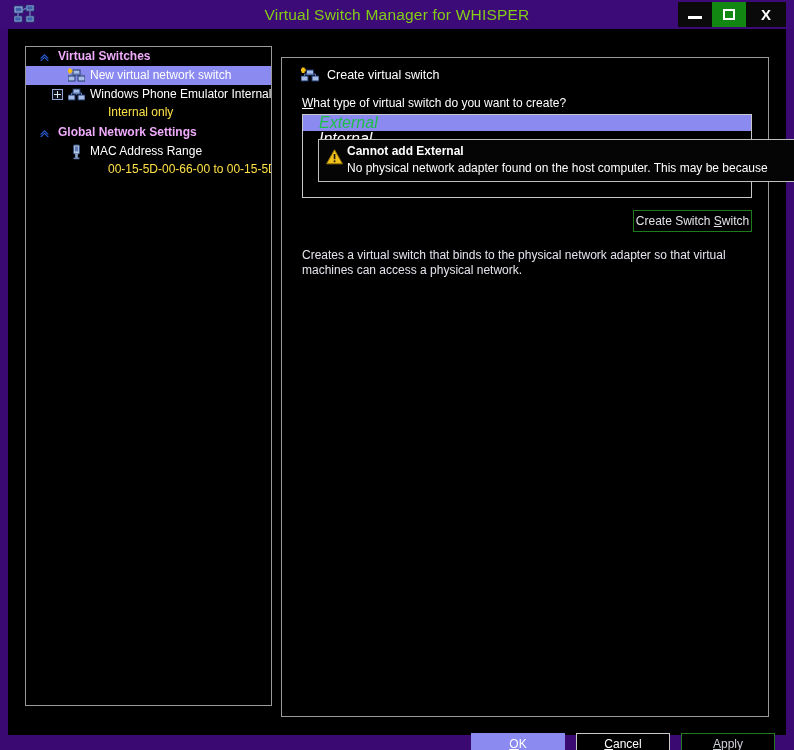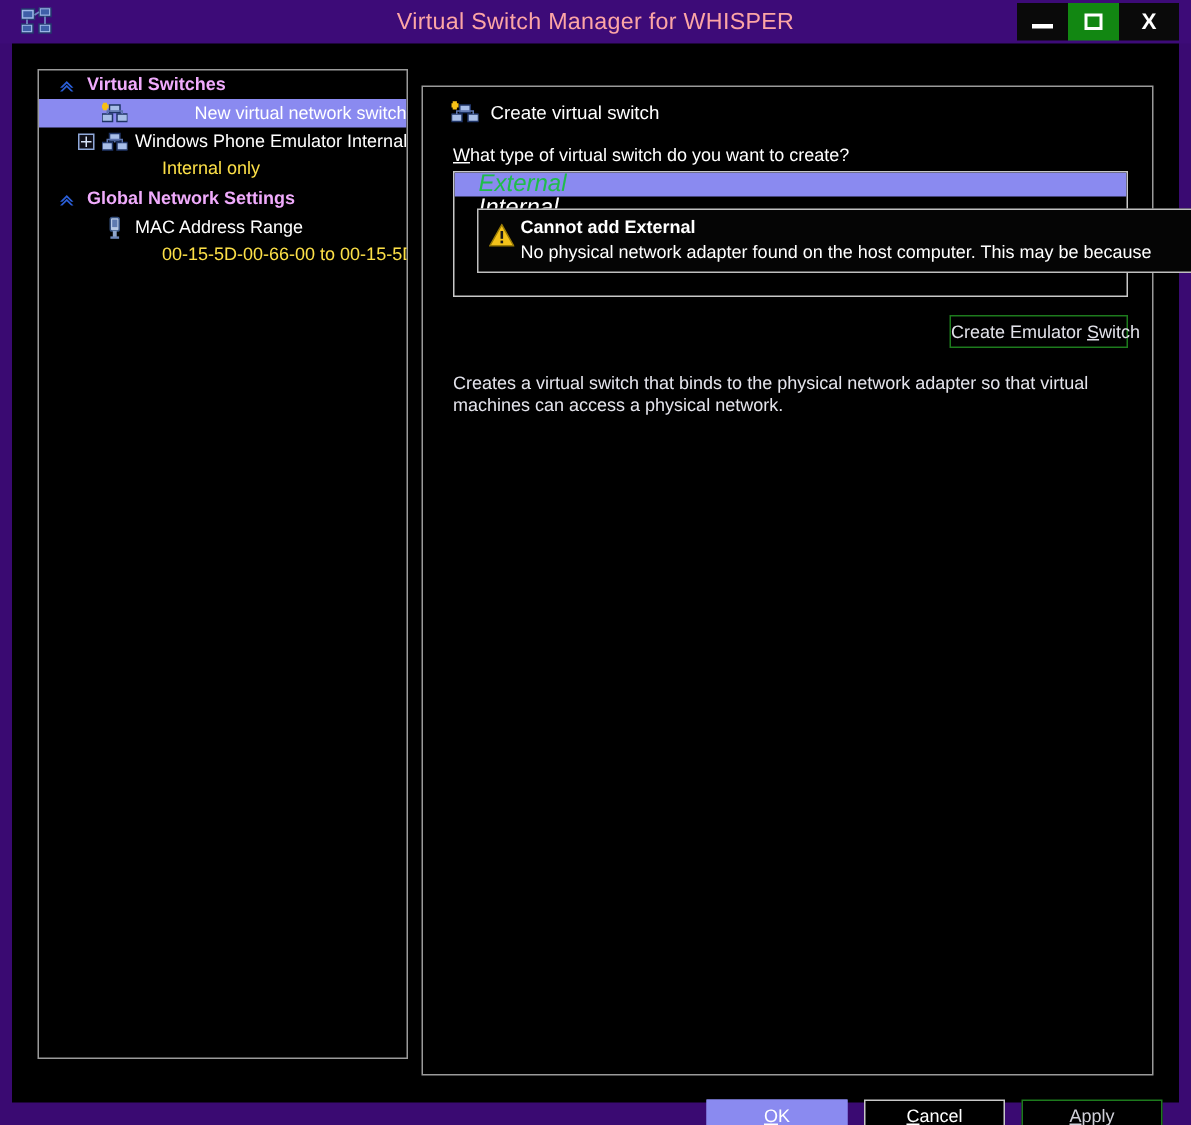--- a/index.html
+++ b/index.html
@@ -44,21 +44,21 @@
     width: 21px; height: 19px;
   }
   #title-text {
     position: absolute;
     left: 0; top: 0;
     width: 794px;
     height: 29px;
     line-height: 29px;
     text-align: center;
     font-size: 15.5px;
-    color: #fca5a5;
+    color: #84cc16;
     letter-spacing: 0.2px;
     white-space: nowrap;
   }
   .caption-btn {
     position: absolute;
     top: 2px;
     height: 25px;
     width: 34px;
     background: #0a0a0a;
     cursor: default;
@@ -129,21 +129,20 @@
     line-height: 19px;
     white-space: nowrap;
     color: #ffffff;
     font-size: 12px;
     padding-left: 64px;
     overflow: hidden;
   }
   .tree-row.selected {
     background: #8a8af0;
     color: #ffffff;
-    text-align: right;
   }
   .tree-row .node-icon {
     position: absolute;
     left: 42px; top: 2px;
     width: 17px; height: 16px;
   }
   .tree-row .expander {
     position: absolute;
     left: 26px; top: 4px;
     width: 11px; height: 11px;
@@ -454,21 +453,21 @@
         <span class="ul">W</span><span>hat type of virtual switch do you want to create?</span>
       </div>
 
       <div id="type-listbox">
         <div class="lb-item sel">External</div>
         <div class="lb-item">Internal</div>
         <div class="lb-item">Private</div>
       </div>
 
       <div id="create-switch-btn">
-        <span>Create Emulator </span><span class="ul">S</span><span>witch</span>
+        <span>Create Switch </span><span class="ul">S</span><span>witch</span>
       </div>
 
       <div id="detail-description">Creates a virtual switch that binds to the physical network adapter so that virtual machines can access a physical network.</div>
 
     </div>
 
     <div class="dlg-btn" id="btn-ok">
       <span class="ul">O</span><span>K</span>
     </div>
     <div class="dlg-btn" id="btn-cancel">

